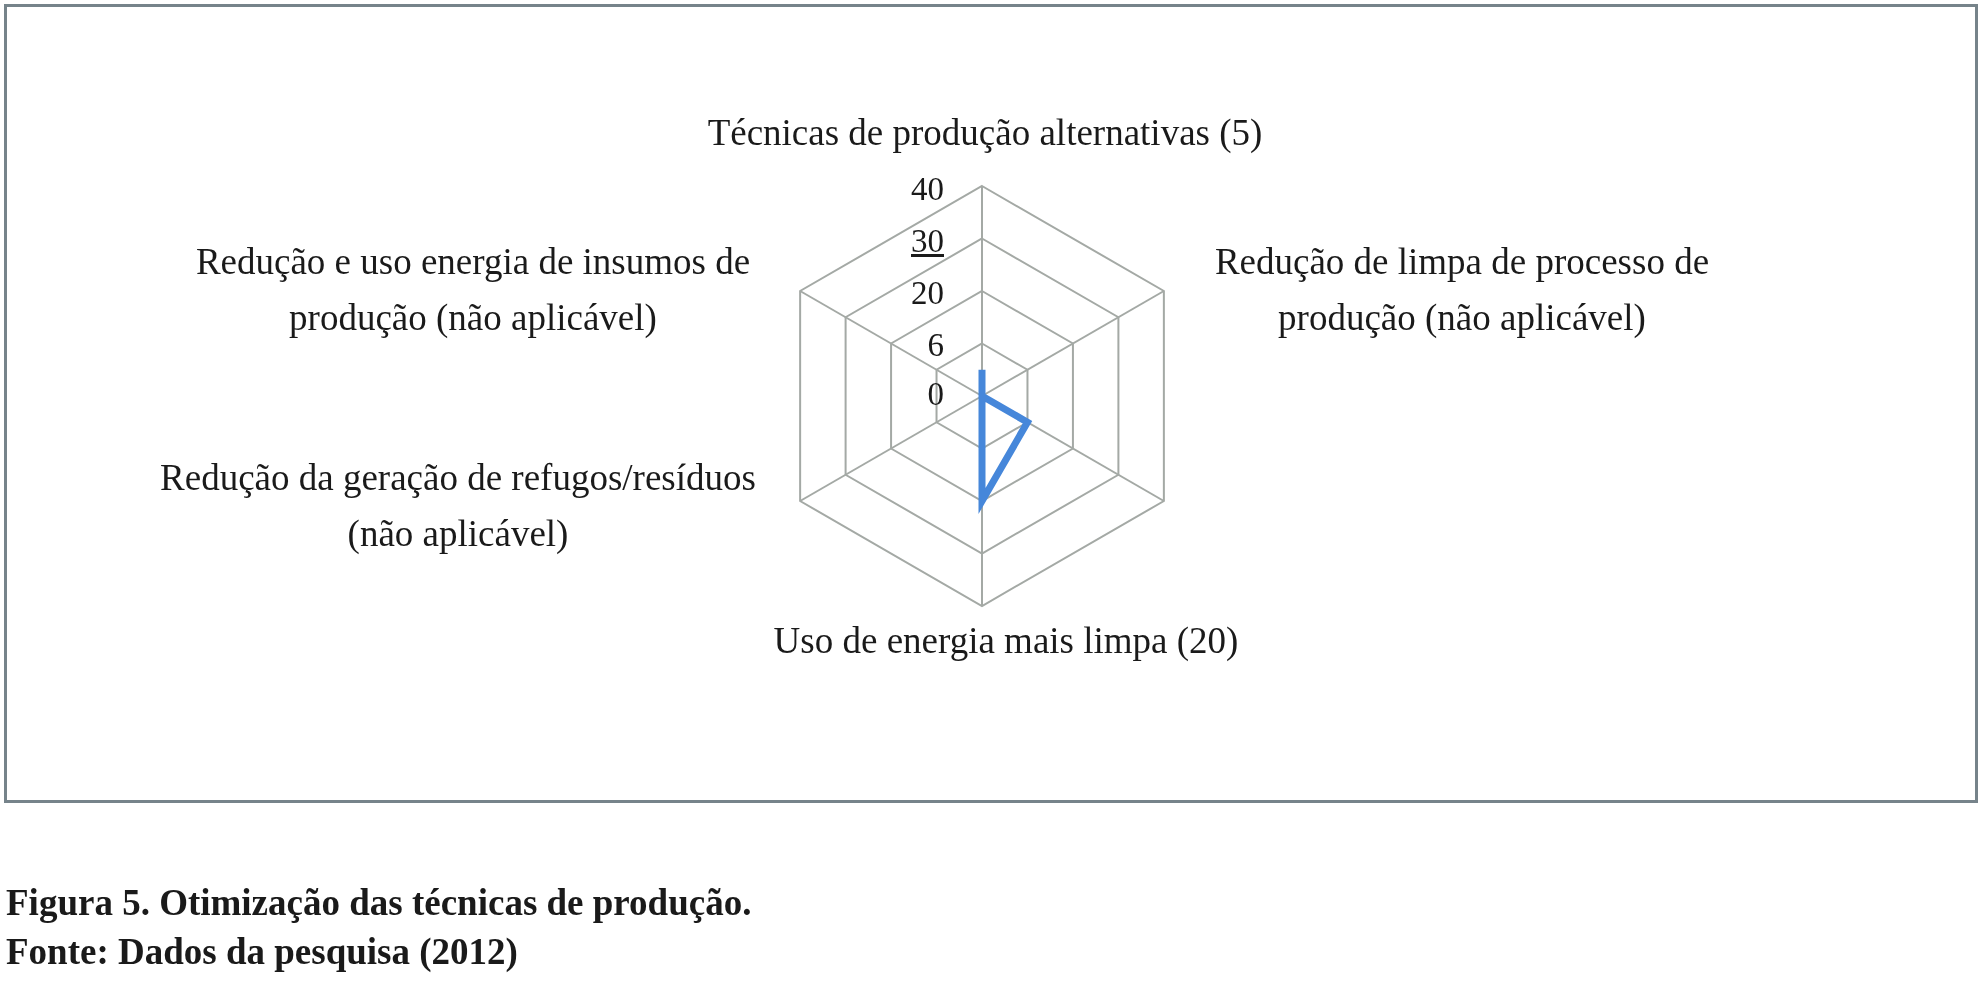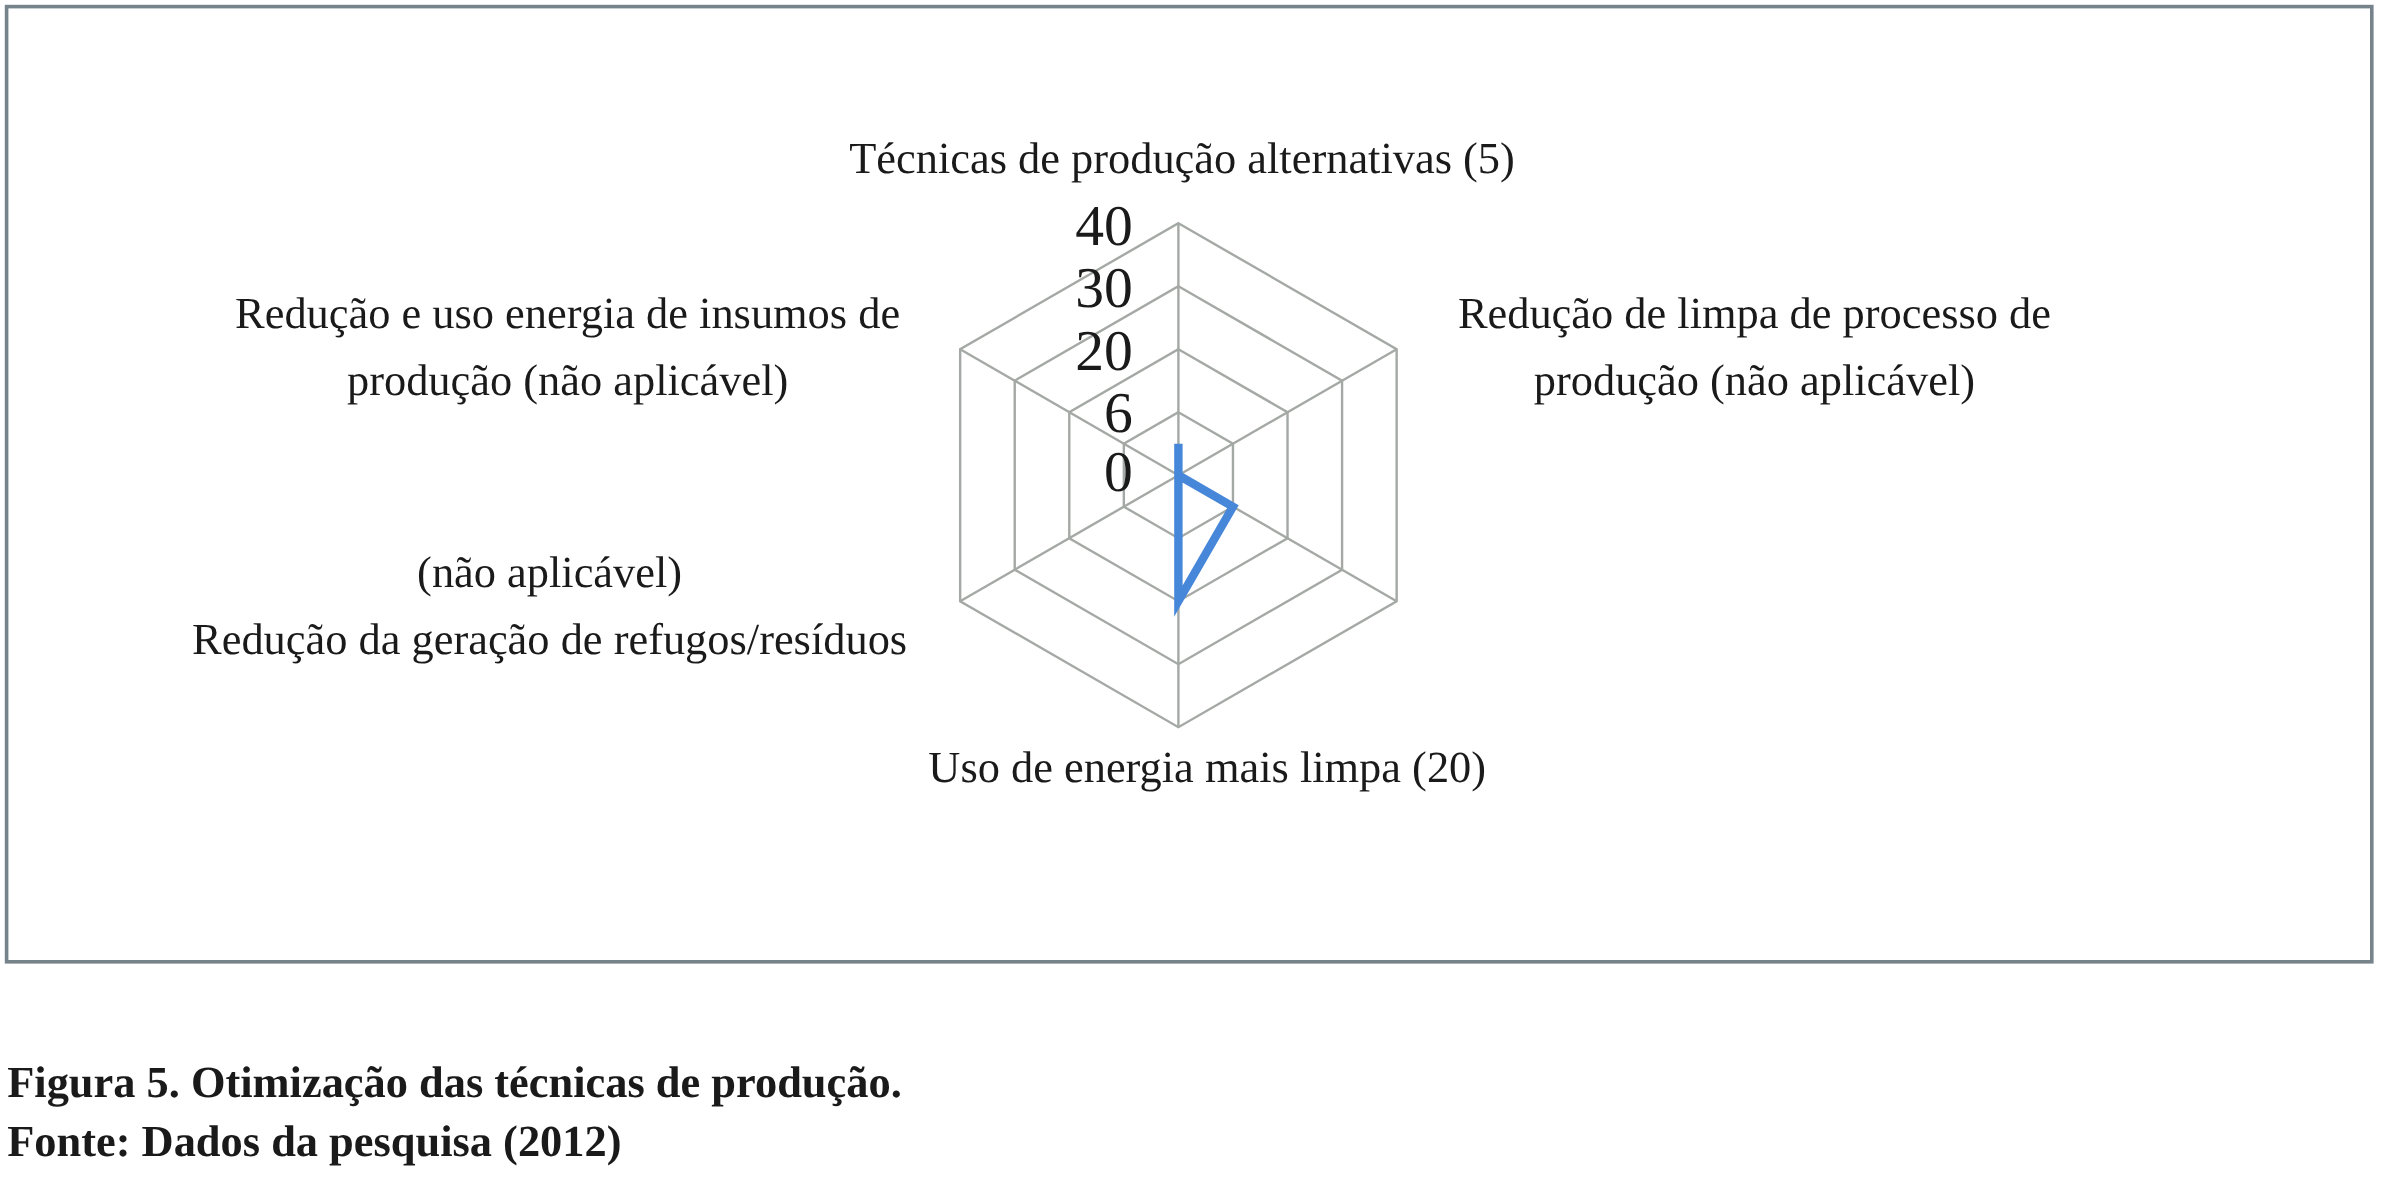--- a/index.html
+++ b/index.html
@@ -29,21 +29,21 @@
     transform:translate(-50%,-50%);
     font-size:37px;
     line-height:56px;
     text-align:center;
     white-space:nowrap;
   }
   .axis-label span{display:block;}
   .tick{
     position:absolute;
     transform:translate(-100%,-50%);
-    font-size:48px;
+    font-size:33px;
     line-height:44px;
     white-space:nowrap;
   }
   .caption{
     position:absolute;
     left:6px;top:878px;
     font-size:37px;
     line-height:49px;
     font-weight:bold;
   }
@@ -63,42 +63,42 @@
       <line x1="982" y1="396" x2="982.00" y2="186.00" stroke="#a4a9a5" stroke-width="2"></line>
       <line x1="982" y1="396" x2="1163.87" y2="291.00" stroke="#a4a9a5" stroke-width="2"></line>
       <line x1="982" y1="396" x2="1163.87" y2="501.00" stroke="#a4a9a5" stroke-width="2"></line>
       <line x1="982" y1="396" x2="982.00" y2="606.00" stroke="#a4a9a5" stroke-width="2"></line>
       <line x1="982" y1="396" x2="800.13" y2="501.00" stroke="#a4a9a5" stroke-width="2"></line>
       <line x1="982" y1="396" x2="800.13" y2="291.00" stroke="#a4a9a5" stroke-width="2"></line>
       <polygon points="982.00,369.75 982.00,396.00 1027.47,422.25 982.00,501.00 982.00,396.00 982.00,396.00" fill="none" stroke="#4687da" stroke-width="7" stroke-linecap="round" stroke-linejoin="miter"></polygon>
     </svg>
 
   <div class="tick" style="left:944px;top:189px;">40</div>
-  <div class="tick" style="left:944px;top:241px;">30</div>
+  <div class="tick" style="left:944px;top:241px;text-decoration:underline;">30</div>
   <div class="tick" style="left:944px;top:293px;">20</div>
   <div class="tick" style="left:944px;top:345px;">6</div>
   <div class="tick" style="left:944px;top:394px;">0</div>
 
   <div class="axis-label" style="left:985px;top:133px;">
     <span>Técnicas de produção alternativas (5)</span>
   </div>
 
   <div class="axis-label" style="left:1462px;top:290px;">
     <span>Redução de limpa de processo de</span>
     <span>produção (não aplicável)</span>
   </div>
 
 
   <div class="axis-label" style="left:985px;top:641px;margin-left:21px;">
     <span>Uso de energia mais limpa (20)</span>
   </div>
 
   <div class="axis-label" style="left:458px;top:506px;">
+    <span>Redução da geração de refugos/resíduos</span>
     <span>(não aplicável)</span>
-    <span>Redução da geração de refugos/resíduos</span>
   </div>
 
   <div class="axis-label" style="left:473px;top:290px;">
     <span>Redução e uso energia de insumos de</span>
     <span>produção (não aplicável)</span>
   </div>
 
   <div class="caption">
     <div>Figura 5. Otimização das técnicas de produção.</div>
     <div>Fonte: Dados da pesquisa (2012)</div>

